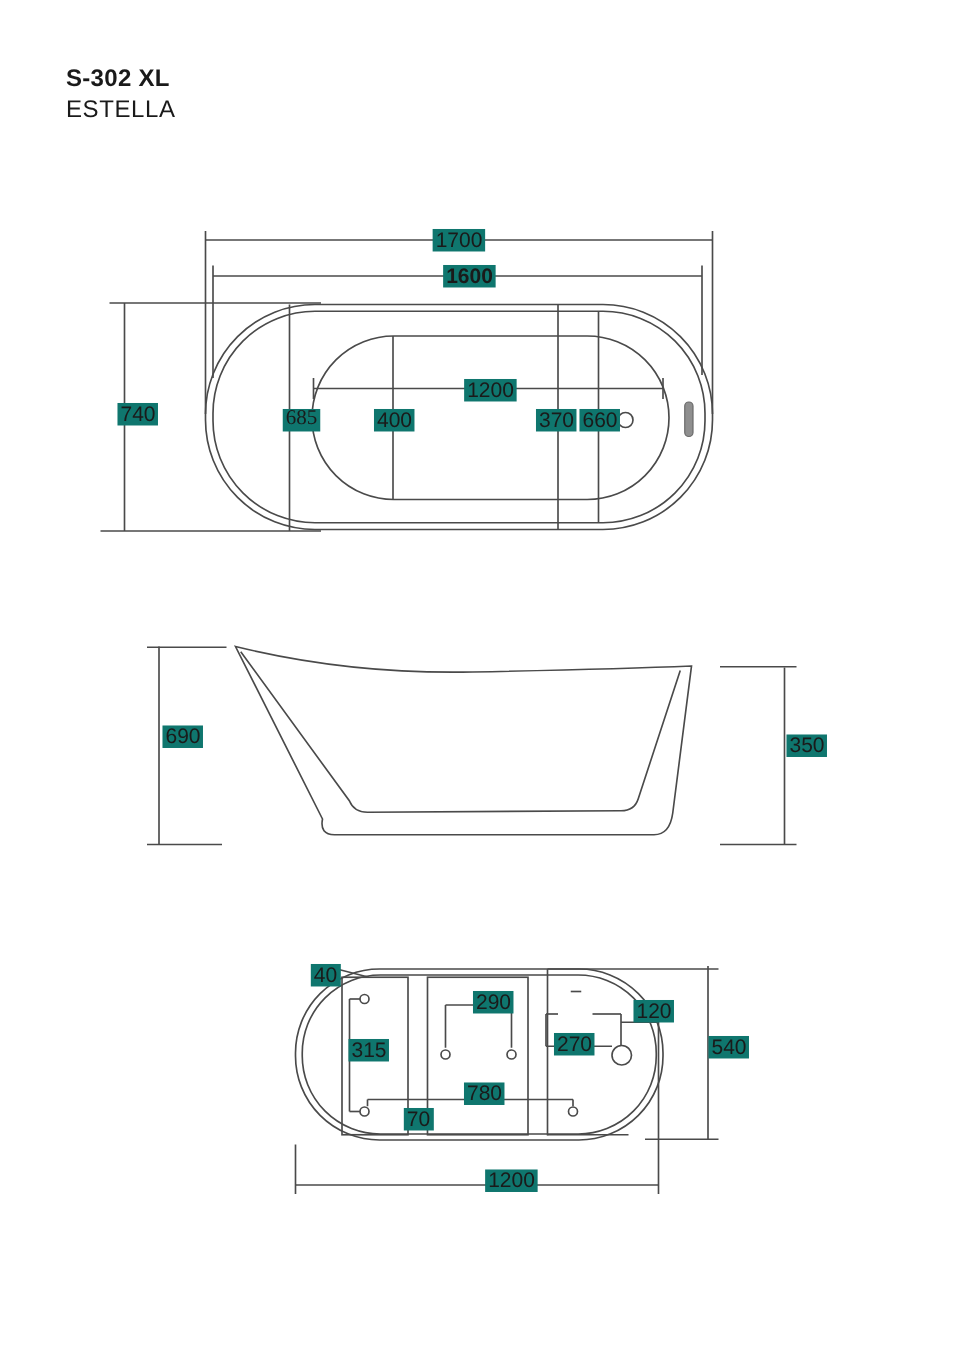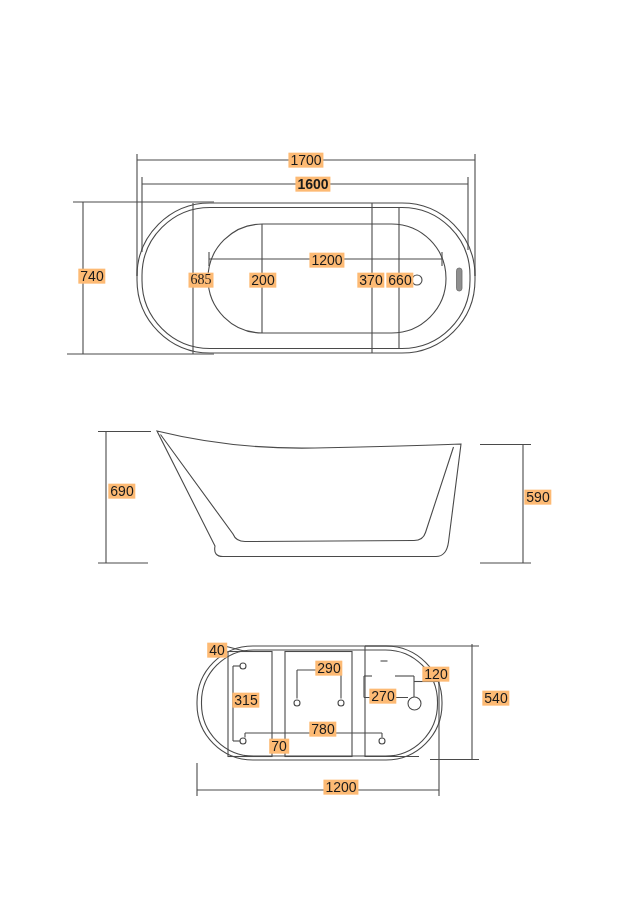--- a/index.html
+++ b/index.html
@@ -9,39 +9,43 @@
     background:#ffffff;
     font-family:"Liberation Sans", sans-serif;
     overflow:hidden;
   }
   #drawing{position:absolute;left:0;top:0;}
   .stroke{fill:none;stroke:var(--line,#4a4a4a);stroke-width:1.1;}
   .hole{fill:#ffffff;stroke:var(--line,#4a4a4a);stroke-width:1.1;}
   .dim-label{
     position:absolute;
     transform:translate(-50%,-50%);
-    background:#fdba74;
+    background:#0f766e;
     color:var(--text,#1a1a1a);
     font-size:14px;
     line-height:1.05;
     padding:0 2px;
     white-space:nowrap;
   }
   #title-block{
     position:absolute;left:44px;top:44px;
     color:var(--text,#1a1a1a);
   }
   #title-model{font-size:16px;font-weight:bold;letter-spacing:0.2px;}
   #title-name{font-size:16px;font-weight:normal;margin-top:3px;letter-spacing:0.4px;}
 </style>
 </head>
 <body>
 
 <div id="page" style="--line: #4a4a4a; --text: #1a1a1a;">
 
+  <div id="title-block">
+    <div id="title-model">S-302 XL</div>
+    <div id="title-name">ESTELLA</div>
+  </div>
 
   <svg id="drawing" width="640" height="905" viewBox="0 0 640 905">
 
     <g>
 
       <rect class="stroke" x="137" y="203" width="338" height="150" rx="73"></rect>
       <rect class="stroke" x="142" y="207.5" width="328" height="141" rx="68"></rect>
       <rect class="stroke" x="208" y="224" width="238" height="109" rx="54.5"></rect>
 
       <path class="stroke" d="M137,160 H475"></path>
@@ -130,30 +134,30 @@
       <circle class="hole" cx="382" cy="741" r="3"></circle>
       <circle class="hole" cx="414.5" cy="703.5" r="6.5"></circle>
     </g>
   </svg>
 
   <span class="dim-label" style="left:306px;top:160px;">1700</span>
   <span class="dim-label" style="left:313px;top:184px;font-weight:bold;">1600</span>
   <span class="dim-label" style="left:92px;top:276px;">740</span>
   <span class="dim-label" style="left:327px;top:260px;">1200</span>
   <span class="dim-label" style="left:201px;top:280px;font-family:Liberation Serif, serif;">685</span>
-  <span class="dim-label" style="left:263px;top:280px;">200</span>
+  <span class="dim-label" style="left:263px;top:280px;">400</span>
   <span class="dim-label" style="left:371px;top:280px;">370</span>
   <span class="dim-label" style="left:400px;top:280px;">660</span>
 
   <span class="dim-label" style="left:122px;top:491px;">690</span>
-  <span class="dim-label" style="left:538px;top:497px;">590</span>
+  <span class="dim-label" style="left:538px;top:497px;">350</span>
 
   <span class="dim-label" style="left:217px;top:650px;">40</span>
   <span class="dim-label" style="left:246px;top:700px;">315</span>
   <span class="dim-label" style="left:329px;top:668px;">290</span>
   <span class="dim-label" style="left:383px;top:670px;margin-top:26px;">270</span>
   <span class="dim-label" style="left:436px;top:674px;">120</span>
-  <span class="dim-label" style="left:496px;top:698px;">540</span>
+  <span class="dim-label" style="left:486px;top:698px;">540</span>
   <span class="dim-label" style="left:323px;top:729px;">780</span>
   <span class="dim-label" style="left:279px;top:746px;">70</span>
   <span class="dim-label" style="left:341px;top:787px;">1200</span>
 
 </div>
 
 </body></html>

